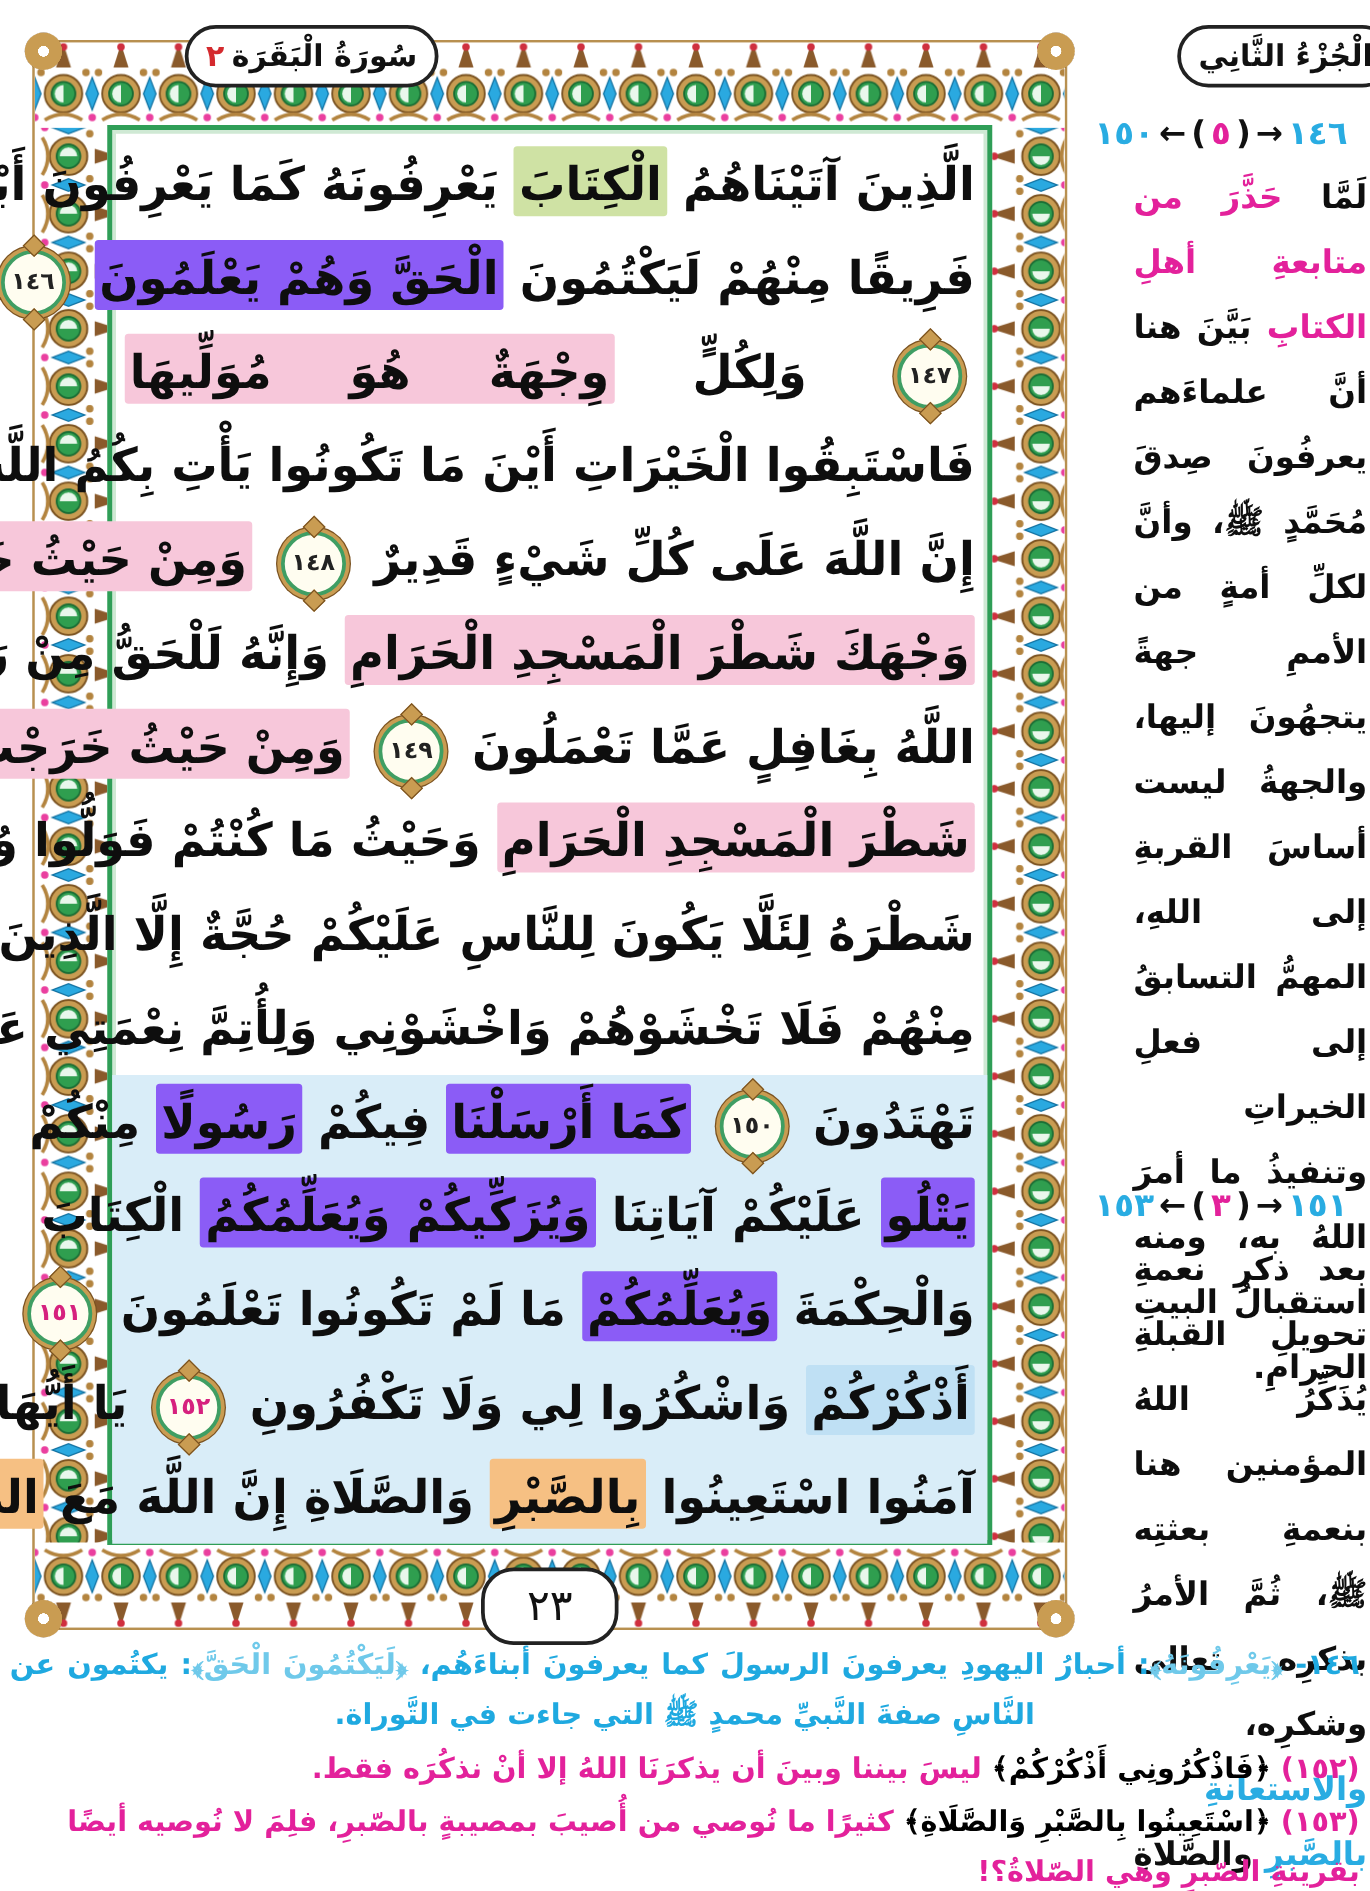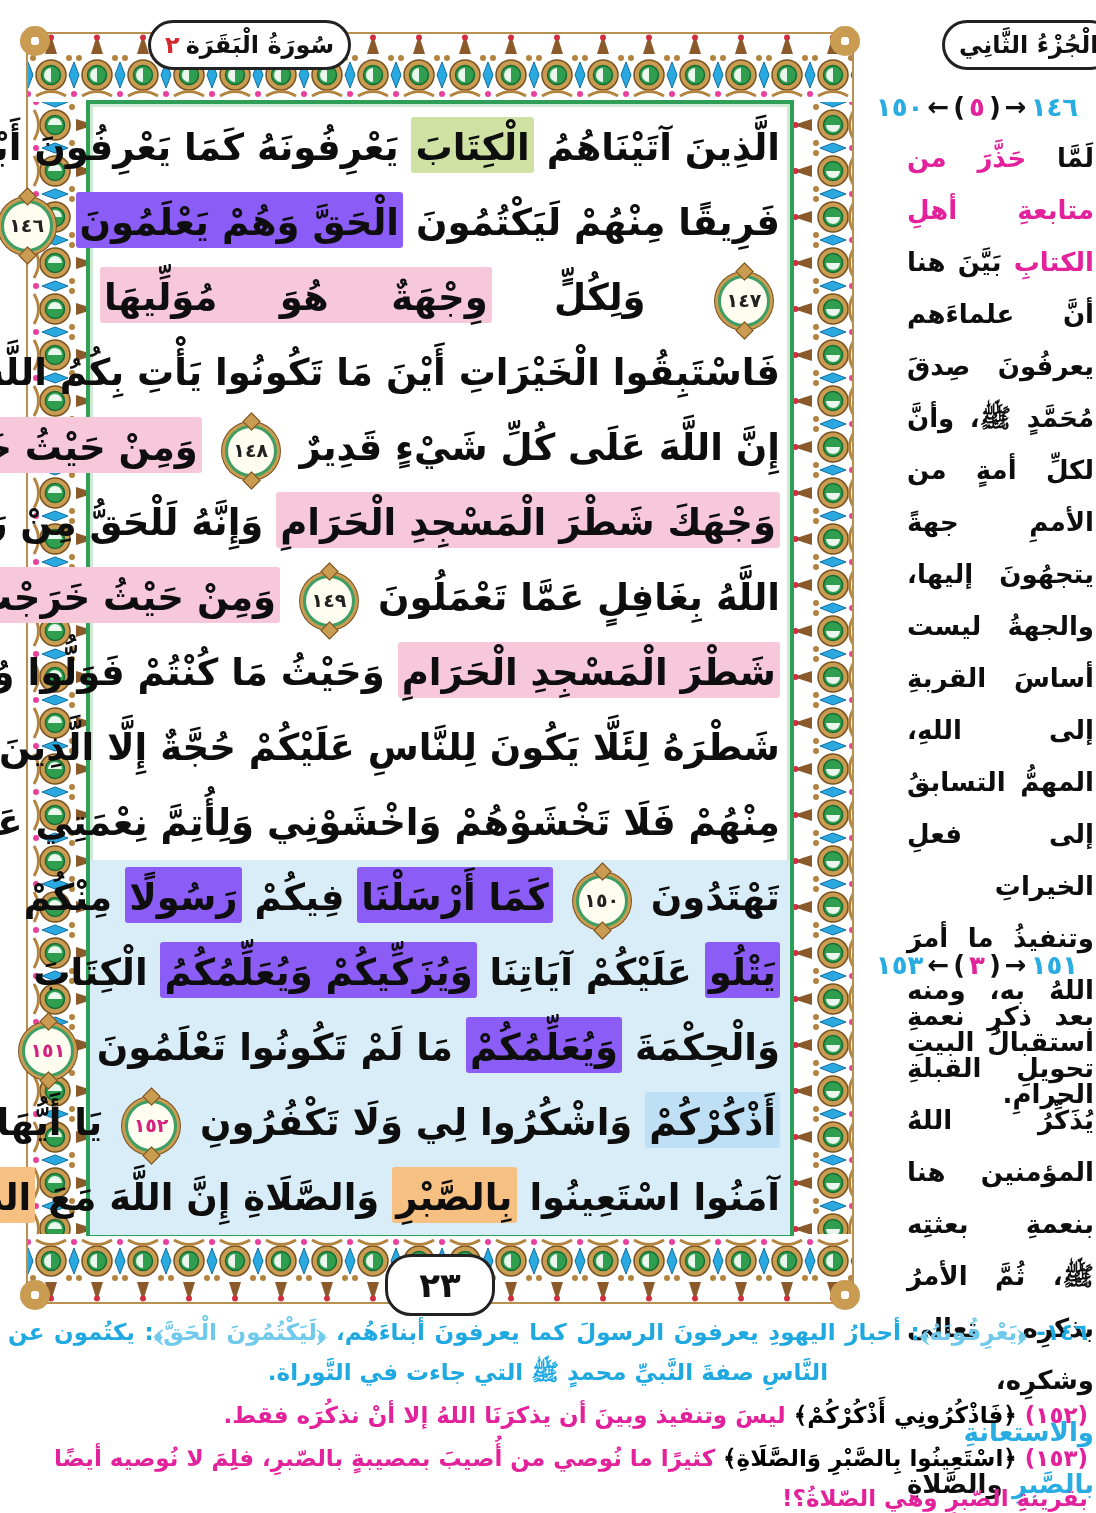--- a/index.html
+++ b/index.html
@@ -49,21 +49,21 @@
     box-shadow:0 0 0 3px #c99c52,0 0 0 4px #7a5220;vertical-align:middle;position:relative;margin:2px 10px 0;}
   .medallion::before,.medallion::after{content:"";position:absolute;width:11px;height:11px;
     background:#c99c52;border:1px solid #7a5220;transform:rotate(45deg);left:50%;margin-left:-6px;}
   .medallion::before{top:-13px}.medallion::after{bottom:-13px}
   .mnum{font-size:19px;font-weight:bold;color:#222;line-height:1;}
   .m-magenta .mnum{color:#d6217e;}
 
   
   .page-pill{position:absolute;left:50%;transform:translateX(-50%);bottom:-14px;width:104px;height:56px;
     background:#fff;border:3px solid #222;border-radius:26px;display:flex;align-items:center;
-    justify-content:center;font-size:34px;font-weight:bold;color:#111;z-index:6;}
+    justify-content:center;font-size:34px;font-weight:normal;color:#111;z-index:6;}
 
   
   .margin-col{position:absolute;right:2px;top:92px;width:234px;}
   .msection{position:absolute;right:0;left:0;}
   #msection-0{top:0;}
   #msection-1{top:858px;}
   .ref-header{direction:ltr;display:flex;justify-content:center;align-items:center;gap:4px;
     font-size:26px;font-weight:bold;margin-bottom:10px;}
   .ref-num{color:#29ace2;}
   .ref-count{color:#e3219b;}
@@ -250,17 +250,17 @@
           <span class="ref-paren">)</span>
           <span class="ref-arrow">→</span>
           <span class="ref-num">١٥١</span>
         </div>
         <div class="tafsir"><span>بعد ذكرِ نعمةِ تحويلِ القبلةِ يُذَكِّرُ اللهُ المؤمنين هنا بنعمةِ بعثتِه ﷺ، ثُمَّ الأمرُ بذكرِه تعالى وشكرِه، </span><span class="c-cyan">والاستعانةِ بالصَّبرِ</span><span> والصَّلاةِ على البلاءِ.</span></div>
       </div>
     </div>
 
   <div class="footnotes" id="footnotes">
       <div class="fn fn-cyan"><span>١٤٦- </span><span class="lite">﴿يَعْرِفُونَهُ﴾</span><span>: أحبارُ اليهودِ يعرفونَ الرسولَ كما يعرفونَ أبناءَهُم، </span><span class="lite">﴿لَيَكْتُمُونَ الْحَقَّ﴾</span><span>: يكتُمون عن النَّاسِ صفةَ النَّبيِّ محمدٍ ﷺ التي جاءت في التَّوراة.</span></div>
-      <div class="fn fn-magenta"><span>(١٥٢) </span><span class="lite">﴿فَاذْكُرُونِي أَذْكُرْكُمْ﴾</span><span> ليسَ وتنفيذ وبينَ أن يذكرَنَا اللهُ إلا أنْ نذكُرَه فقط.</span></div>
+      <div class="fn fn-magenta"><span>(١٥٢) </span><span class="lite">﴿فَاذْكُرُونِي أَذْكُرْكُمْ﴾</span><span> ليسَ بيننا وبينَ أن يذكرَنَا اللهُ إلا أنْ نذكُرَه فقط.</span></div>
       <div class="fn fn-magenta"><span>(١٥٣) </span><span class="lite">﴿اسْتَعِينُوا بِالصَّبْرِ وَالصَّلَاةِ﴾</span><span> كثيرًا ما نُوصي من أُصيبَ بمصيبةٍ بالصّبرِ، فلِمَ لا نُوصيه أيضًا بقرينةِ الصّبرِ وهي الصّلاةُ؟!</span></div>
     </div>
 
 </div>
 
 </body></html>

